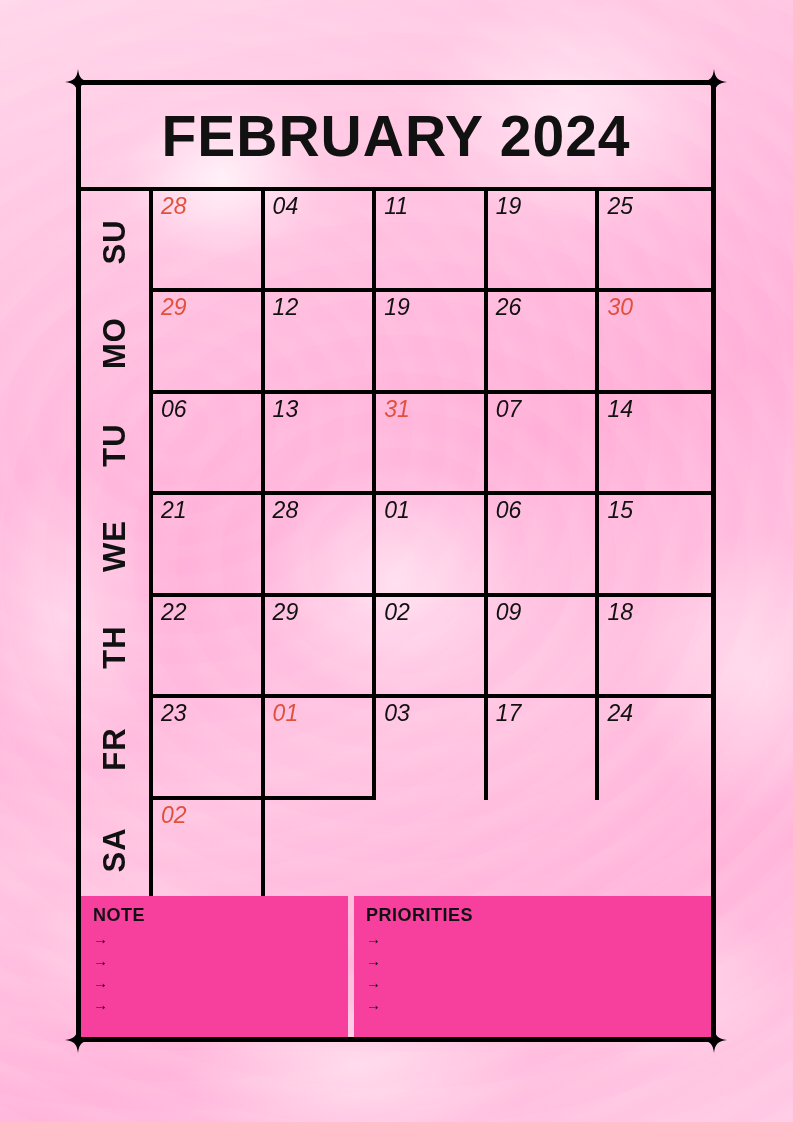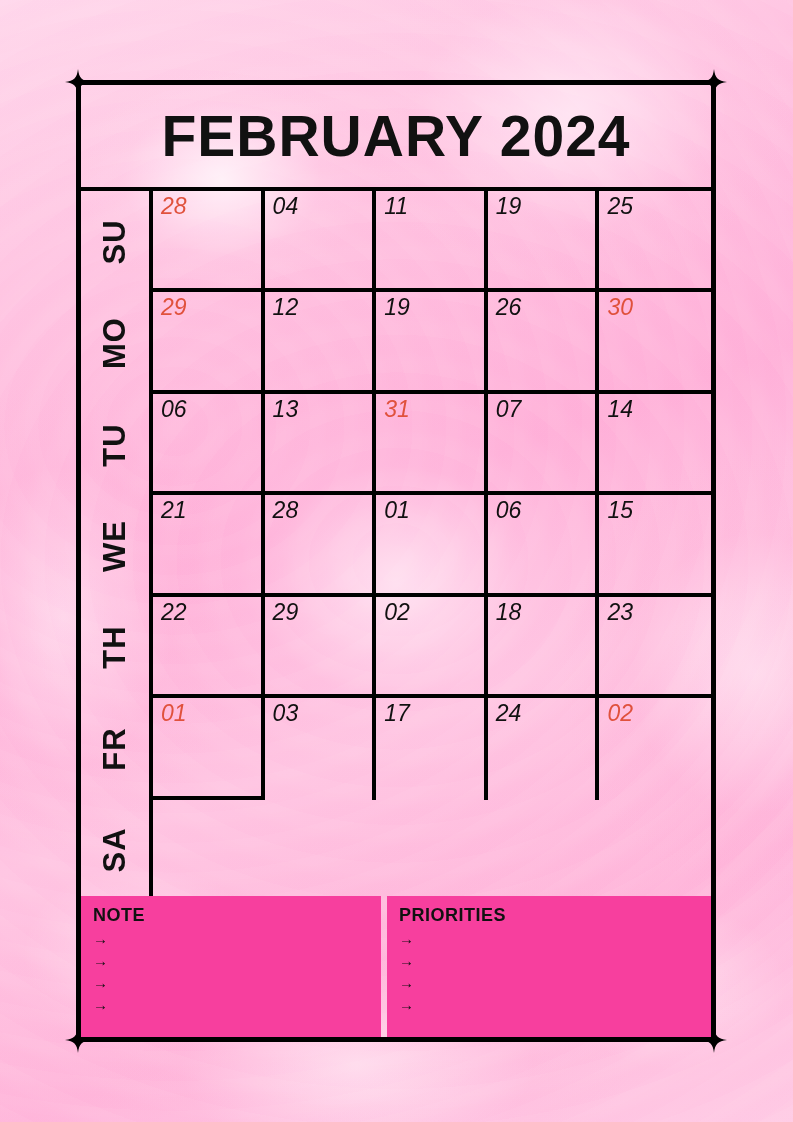--- a/index.html
+++ b/index.html
@@ -162,21 +162,21 @@
     height: 141px;
     display: flex;
     align-items: stretch;
   }
   .panel {
     background: #f73f9e;
     position: relative;
     box-sizing: border-box;
     padding: 9px 10px 8px 12px;
   }
-  #note-panel  { width: 300px; margin-right: 6px; }
+  #note-panel  { width: 267px; margin-right: 6px; }
   #prio-panel  { flex: 1 1 auto; }
   .panel-title {
     font-size: 18px;
     font-weight: bold;
     color: #111;
     letter-spacing: 0.5px;
     margin-bottom: 2px;
   }
   .arrow-row {
     display: block;
@@ -317,20 +317,23 @@
         <div class="cell">
           <div class="datenum">22</div>
         </div>
         <div class="cell">
           <div class="datenum">29</div>
         </div>
         <div class="cell">
           <div class="datenum">02</div>
         </div>
         <div class="cell">
+          <div class="datenum">09</div>
+        </div>
+        <div class="cell">
           <div class="datenum">18</div>
         </div>
         <div class="cell">
           <div class="datenum">23</div>
         </div>
         <div class="cell">
           <div class="datenum muted">01</div>
         </div>
         <div class="cell lastrow">
           <div class="datenum">03</div>

